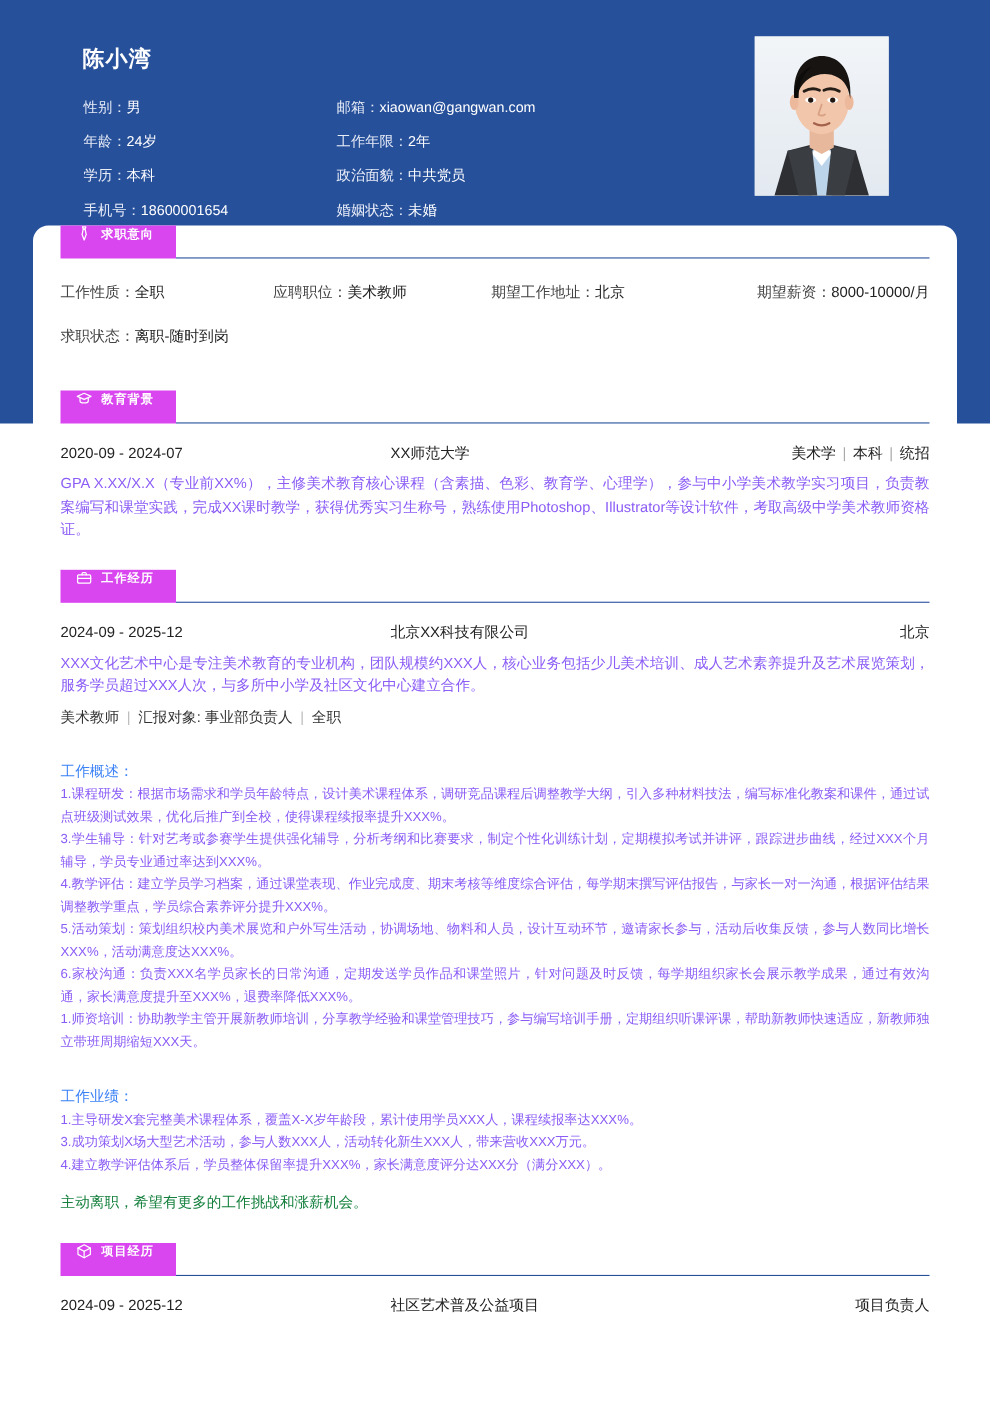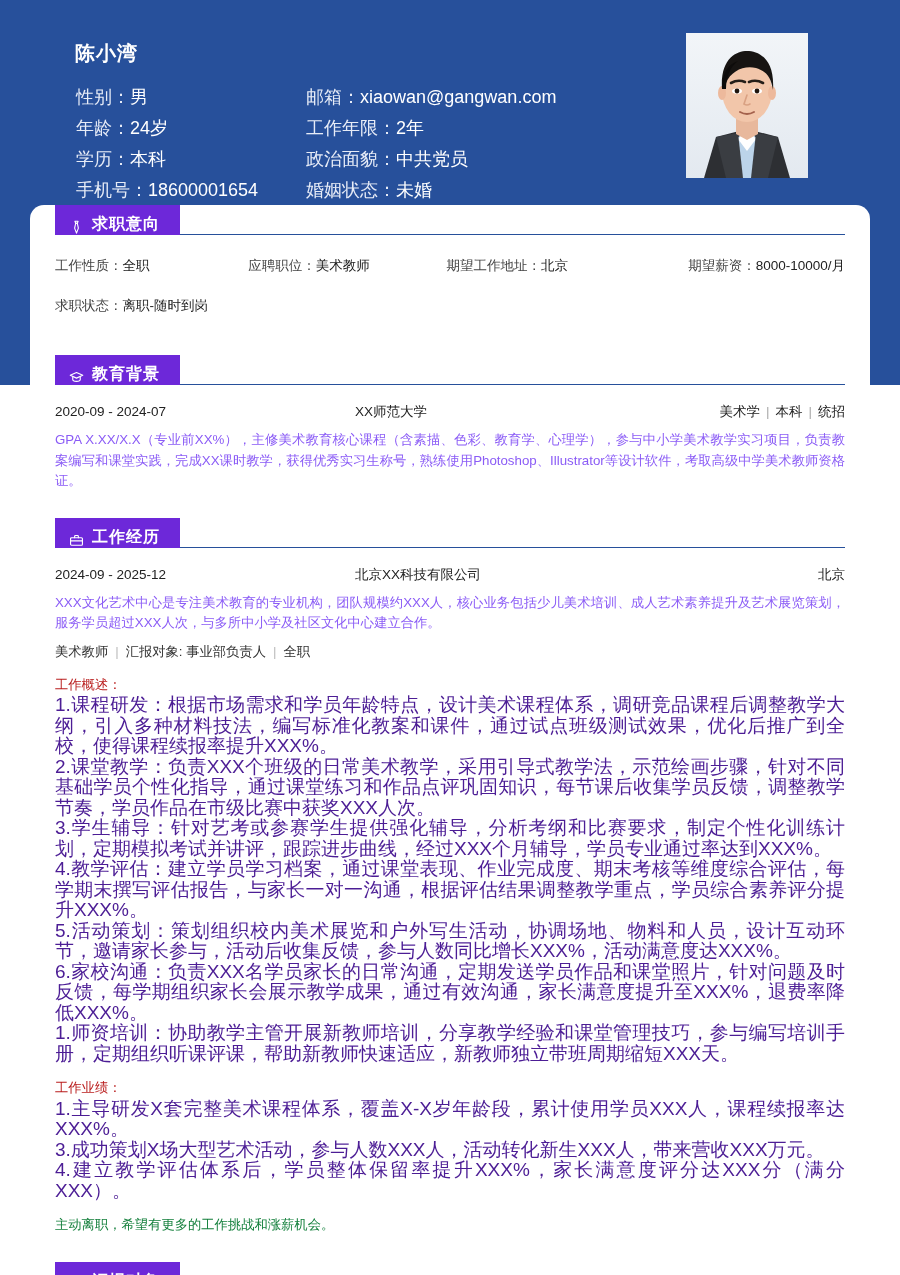--- a/index.html
+++ b/index.html
@@ -16,21 +16,21 @@
     background:#27509B; z-index:0;
   }
   
   #header{
     position:absolute; left:0; top:0; width:900px; height:205px; z-index:2;
   }
   #name{
     position:absolute; left:75px; top:40px;
     color:#ffffff; font-size:20px; font-weight:bold; letter-spacing:1px;
   }
-  .info-col{ position:absolute; color:#ffffff; font-size:18px; line-height:31px; }
+  .info-col{ position:absolute; color:#ffffff; font-size:13px; line-height:31px; }
   #info-col-left{ left:76px; top:82px; }
   #info-col-right{ left:306px; top:82px; }
   .info-row{ white-space:nowrap; }
   .info-label{ color:#e7ecf7; }
   .info-value{ color:#ffffff; }
 
   
   #photo{
     position:absolute; left:686px; top:33px; width:122px; height:145px;
     overflow:hidden; background:#dfe5ec;
@@ -44,23 +44,23 @@
     padding:0 0 0 0;
   }
 
   
   .section{ position:relative; }
   .sec-head{
     position:relative; height:30px; margin:0 25px 0 25px;
     display:flex; align-items:flex-end;
   }
   .sec-tab{
-    background:#6d28d9; color:#fff; height:30px;
-    display:flex; align-items:flex-end; gap:8px;
-    padding:0 20px 0 14px; font-size:16px; font-weight:bold;
+    background:#d946ef; color:#fff; height:30px;
+    display:flex; align-items:flex-start; gap:8px;
+    padding:0 20px 0 14px; font-size:11px; font-weight:bold;
     letter-spacing:1px; white-space:nowrap;
   }
   .sec-rule{
     flex:1; height:1px; background:#27509B; align-self:flex-end;
     margin-bottom:0;
   }
   .sec-icon{ display:inline-flex; width:15px; height:15px; }
   .sec-icon svg{ width:15px; height:15px; display:block; }
   .sec-body{ padding:0 25px; }
 
@@ -82,22 +82,22 @@
   .eh-right{ width:250px; text-align:right; }
   .eh-right .sep{ color:#aaa; padding:0 6px; }
 
   .para{
     font-size:13.3px; color:#8b5cf6; line-height:20.5px; margin-top:9px;
     text-align:justify;
   }
   .meta-line{ font-size:13.3px; color:#333; margin-top:9px; }
   .meta-line .sep{ color:#bbb; padding:0 7px; }
 
-  .block-title{ font-size:13.3px; color:#b91c1c; margin-top:14px; line-height:20.5px; }
-  .block-list{ font-size:19px; color:#4c1d95; line-height:20.5px; }
+  .block-title{ font-size:13.3px; color:#3b82f6; margin-top:30px; line-height:20.5px; }
+  .block-list{ font-size:12px; color:#8b5cf6; line-height:20.5px; }
   .block-list div{ text-align:justify; }
   .tail-note{ font-size:13.3px; color:#15803d; line-height:20.5px; margin-top:14px; }
 
   .gap-lg{ height:26px; }
   .gap-md{ height:18px; }
 </style>
 </head>
 <body>
 
 <div id="blue-backdrop"></div>
@@ -266,21 +266,20 @@
         <div class="eh-right">北京</div>
       </div>
       <div class="para">XXX文化艺术中心是专注美术教育的专业机构，团队规模约XXX人，核心业务包括少儿美术培训、成人艺术素养提升及艺术展览策划，服务学员超过XXX人次，与多所中小学及社区文化中心建立合作。</div>
       <div class="meta-line">
         <span>美术教师</span><span class="sep">|</span><span>汇报对象: 事业部负责人</span><span class="sep">|</span><span>全职</span>
       </div>
 
       <div class="block-title">工作概述：</div>
       <div class="block-list">
         <div>1.课程研发：根据市场需求和学员年龄特点，设计美术课程体系，调研竞品课程后调整教学大纲，引入多种材料技法，编写标准化教案和课件，通过试点班级测试效果，优化后推广到全校，使得课程续报率提升XXX%。</div>
-        <div>2.课堂教学：负责XXX个班级的日常美术教学，采用引导式教学法，示范绘画步骤，针对不同基础学员个性化指导，通过课堂练习和作品点评巩固知识，每节课后收集学员反馈，调整教学节奏，学员作品在市级比赛中获奖XXX人次。</div>
         <div>3.学生辅导：针对艺考或参赛学生提供强化辅导，分析考纲和比赛要求，制定个性化训练计划，定期模拟考试并讲评，跟踪进步曲线，经过XXX个月辅导，学员专业通过率达到XXX%。</div>
         <div>4.教学评估：建立学员学习档案，通过课堂表现、作业完成度、期末考核等维度综合评估，每学期末撰写评估报告，与家长一对一沟通，根据评估结果调整教学重点，学员综合素养评分提升XXX%。</div>
         <div>5.活动策划：策划组织校内美术展览和户外写生活动，协调场地、物料和人员，设计互动环节，邀请家长参与，活动后收集反馈，参与人数同比增长XXX%，活动满意度达XXX%。</div>
         <div>6.家校沟通：负责XXX名学员家长的日常沟通，定期发送学员作品和课堂照片，针对问题及时反馈，每学期组织家长会展示教学成果，通过有效沟通，家长满意度提升至XXX%，退费率降低XXX%。</div>
         <div>1.师资培训：协助教学主管开展新教师培训，分享教学经验和课堂管理技巧，参与编写培训手册，定期组织听课评课，帮助新教师快速适应，新教师独立带班周期缩短XXX天。</div>
       </div>
 
       <div class="block-title">工作业绩：</div>
       <div class="block-list">
         <div>1.主导研发X套完整美术课程体系，覆盖X-X岁年龄段，累计使用学员XXX人，课程续报率达XXX%。</div>
@@ -297,21 +296,21 @@
   <div class="section">
     <div class="sec-head">
       <div class="sec-tab">
         <span class="sec-icon">
           <svg viewBox="0 0 24 24" fill="none" stroke="#ffffff" stroke-width="1.8" stroke-linecap="round" stroke-linejoin="round">
             <path d="M12 2.6 21 7.4v9.2L12 21.4 3 16.6V7.4z"></path>
             <path d="M3 7.4 12 12l9-4.6"></path>
             <path d="M12 12v9.4"></path>
           </svg>
         </span>
-        <span>汇报对象</span>
+        <span>项目经历</span>
       </div>
       <div class="sec-rule"></div>
     </div>
     <div class="sec-body">
       <div class="entry-head">
         <div class="eh-left">2024-09 - 2025-12</div>
         <div class="eh-mid">社区艺术普及公益项目</div>
         <div class="eh-right">项目负责人</div>
       </div>
     </div>

